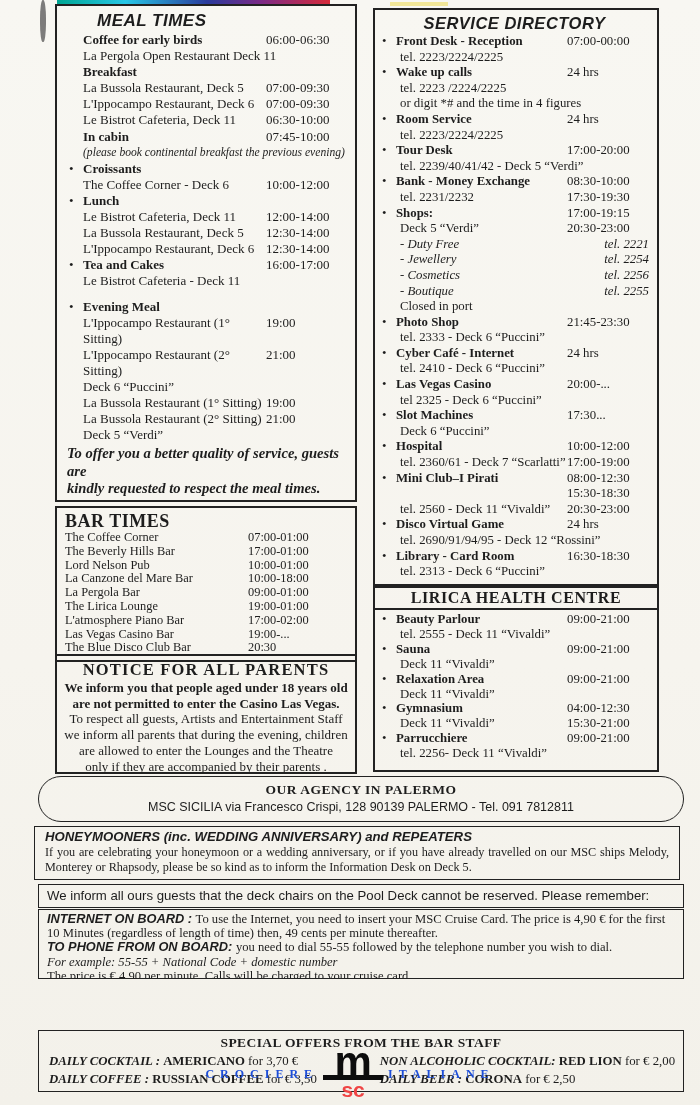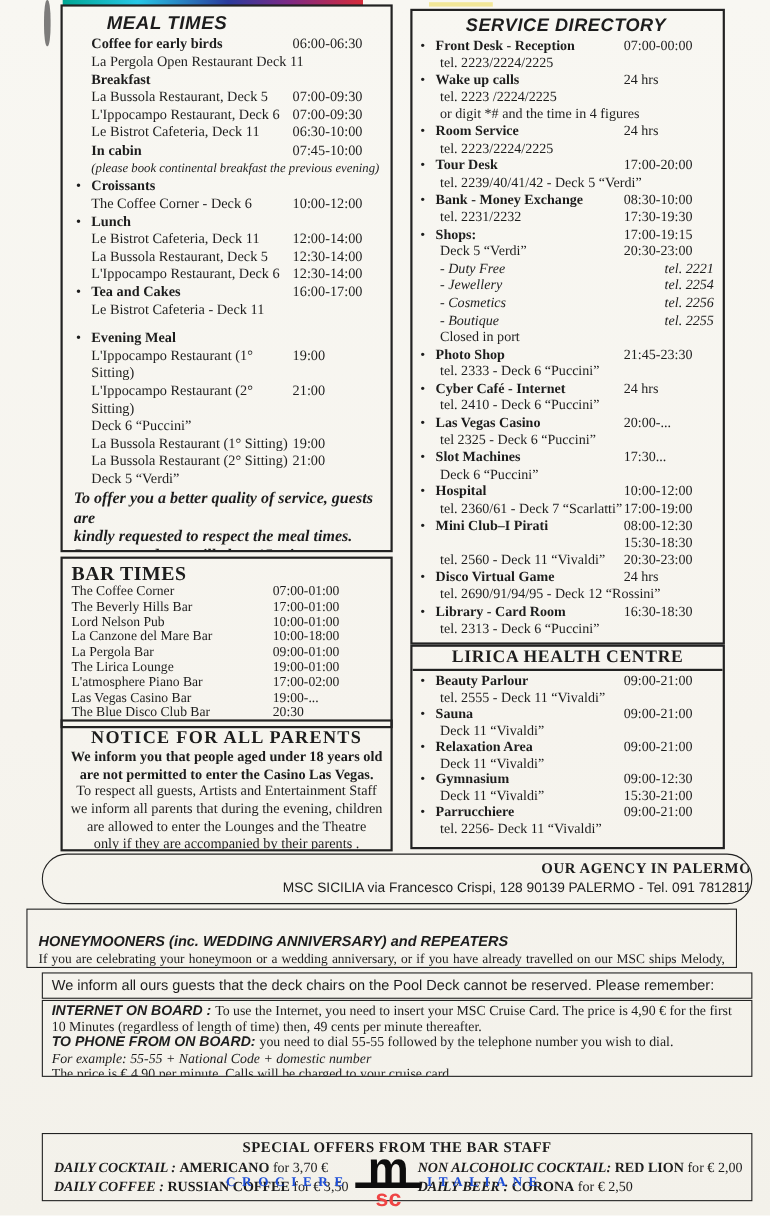--- a/index.html
+++ b/index.html
@@ -6,21 +6,21 @@
   html,body { width:700px; height:1105px; }
   body {
     position:relative;
     font-family:"Liberation Serif", serif;
     color:#1d1d1d;
     background:linear-gradient(180deg,#f8f7f2 0%,#f6f4ee 60%,#f3f1ea 100%);
     overflow:hidden;
   }
   .box { position:absolute; border:2px solid #222; background:transparent; overflow:hidden; }
   .sans { font-family:"Liberation Sans", sans-serif; }
-  .center { text-align:right;border-radius:23px; }
+  .center { text-align:center;border-radius:23px; }
   .b { font-weight:bold; }
   .u { }
 
   
   #strip-color { position:absolute; left:57px; top:0; width:273px; height:5px;
     background:linear-gradient(90deg,#00a693 0%,#27c7e6 25%,#2a3b9c 55%,#7c2a86 75%,#d62b3a 100%); }
   #strip-yellow { position:absolute; left:390px; top:2px; width:58px; height:4px; background:#f1e488; opacity:.85; }
   #smudge { position:absolute; left:40px; top:0; width:6px; height:42px; background:#3a3a3a; opacity:.65; border-radius:45%; }
 
   
@@ -65,21 +65,21 @@
   #lirica-box { left:373px; top:586px; width:286px; height:186px; padding:0 8px 2px 5px; }
   #lirica-box h2 { font-size:16px; line-height:20px; font-weight:bold; text-align:center; letter-spacing:.6px;
     border-bottom:2px solid #222; margin:0 -8px 2px -5px; }
   #lirica-box .row { font-size:12.8px; line-height:14.9px; }
 
   
   #agency-box { left:38px; top:776px; width:646px; height:46px; border-width:1.5px; padding-top:4px; }
   .agency-title { font-weight:bold; font-size:13.5px; line-height:18px; letter-spacing:.5px; }
   .agency-line { font-size:12.5px; line-height:17px; }
 
-  #honeymoon-box { left:24px; top:826px; width:646px; height:54px; border-width:1.5px; padding:21px 10px; }
+  #honeymoon-box { left:34px; top:826px; width:646px; height:54px; border-width:1.5px; padding:2px 10px; }
   .hm-title { font-family:"Liberation Sans",sans-serif; font-weight:bold; font-style:italic; font-size:13.2px; line-height:16px; }
   .hm-body { font-size:12.2px; line-height:15px; text-align:justify; }
 
   #deck-box { left:38px; top:884px; width:646px; height:24px; border-width:1.5px; padding:2px 8px;
     font-size:13.2px; line-height:17px; }
 
   #internet-box { left:38px; top:909px; width:646px; height:70px; border-width:1.5px; padding:2px 8px; }
   #internet-box p { font-size:12.6px; line-height:14.2px; }
   .net-head { font-family:"Liberation Sans",sans-serif; font-weight:bold; font-style:italic; font-size:12.8px; }
   .net-example { font-style:italic; }
@@ -484,21 +484,21 @@
           <span class="time">09:00-21:00</span>
         </div>
         <div class="row sub">
           <span class="lbl">Deck 11 “Vivaldi”</span>
         </div>
       </div>
       <div class="entry">
         <div class="row">
           <span class="bullet">•</span>
           <span class="lbl b">Gymnasium</span>
-          <span class="time">09:00-12:30</span>
+          <span class="time">04:00-12:30</span>
         </div>
         <div class="row sub">
           <span class="lbl">Deck  11 “Vivaldi”</span>
           <span class="time">15:30-21:00</span>
         </div>
       </div>
       <div class="entry">
         <div class="row">
           <span class="bullet">•</span>
           <span class="lbl b">Parrucchiere</span>

